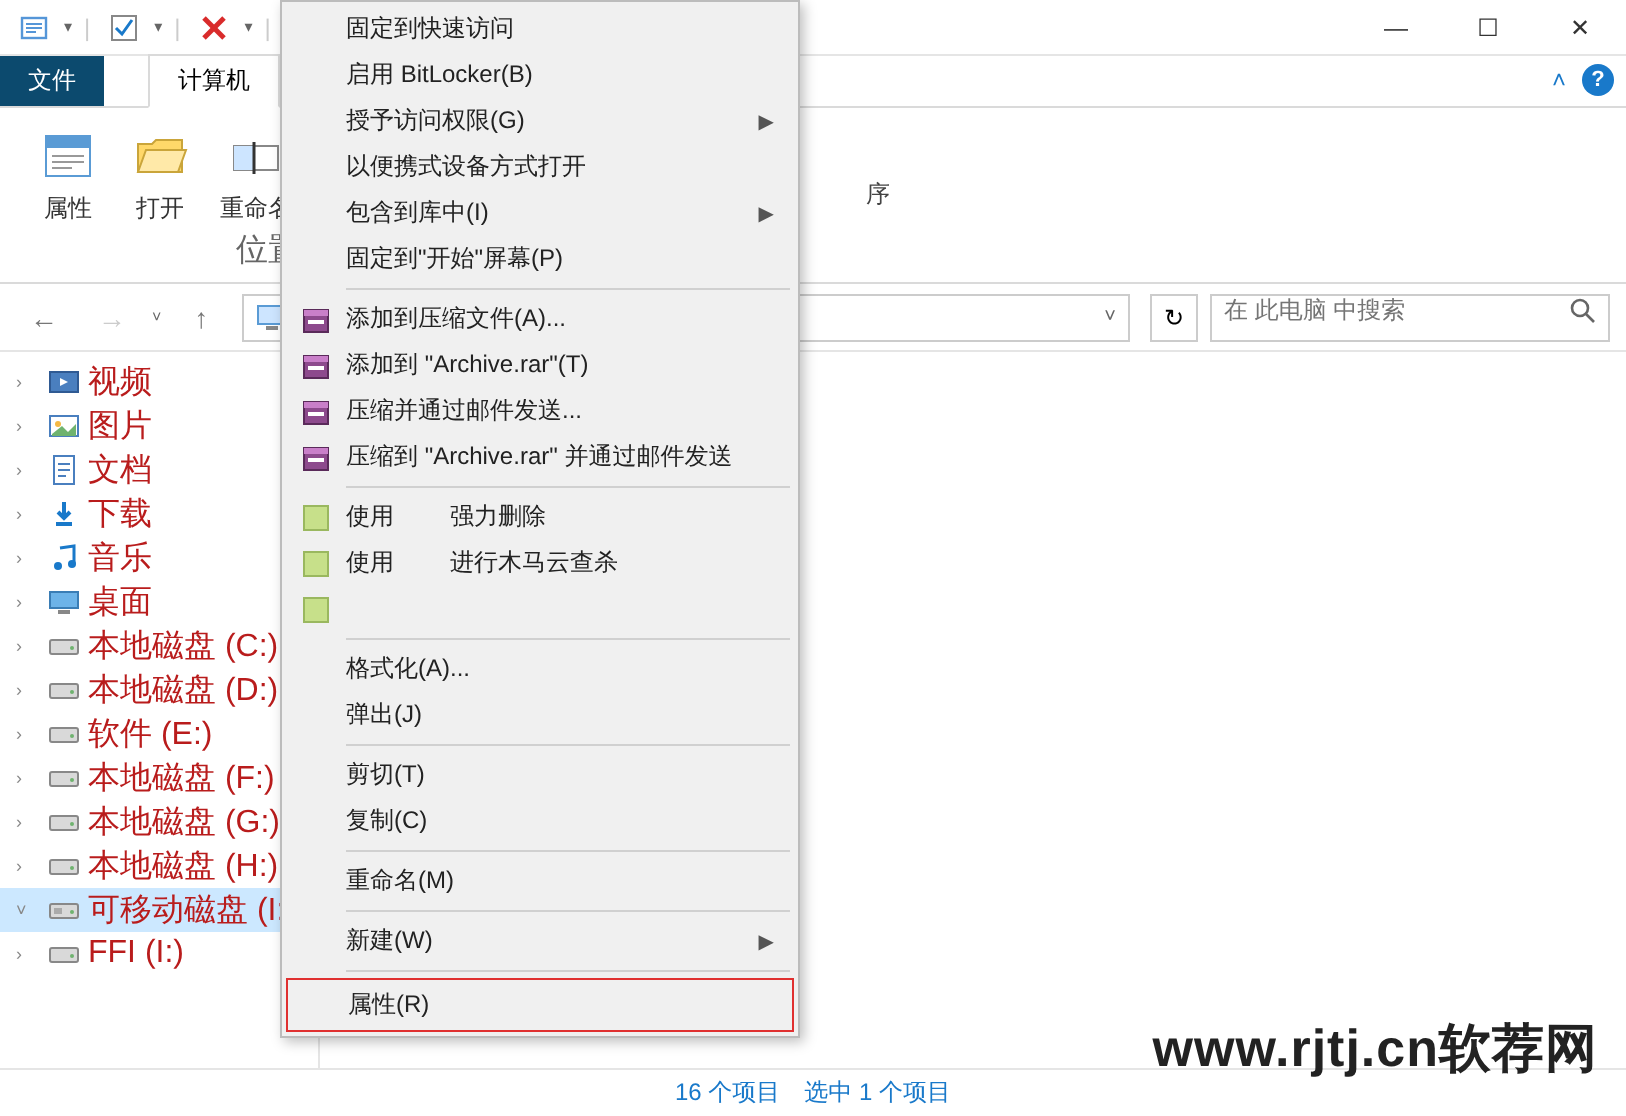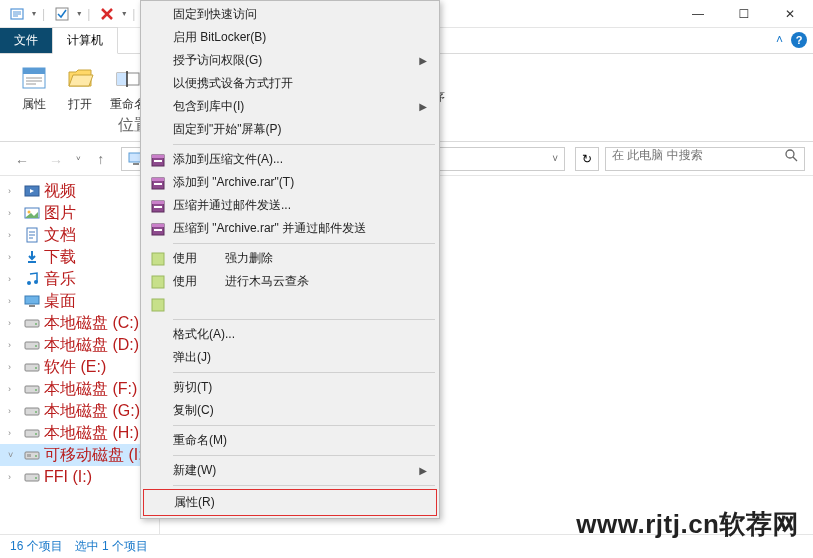--- a/index.html
+++ b/index.html
@@ -11,21 +11,21 @@
 .qat-item { width: 22px; height: 22px; display: flex; align-items: center; justify-content: center; }
 .qat-sep { color: #ccc; margin: 0 2px; }
 .window-controls { margin-left: auto; display: flex; }
 .win-btn { width: 46px; height: 28px; display: flex; align-items: center; justify-content: center; color: #333; }
 .dropdown-caret { font-size: 8px; color: #666; }
 
 
 .ribbon-tabs { height: 26px; display: flex; align-items: flex-end; border-bottom: 1px solid #dadada; position: relative; }
 .tab { padding: 4px 14px; font-size: 12px; cursor: pointer; }
 .tab.file { background: #0c4a6e; color: #fff; }
-.tab.active { background: #fff; border: 1px solid #dadada; border-bottom: 1px solid #fff; margin-bottom: -1px; }
+.tab.active { background: #fff; border: 1px solid #dadada; border-bottom: 1px solid #fff; margin-bottom: -1px; margin-left: 22px; }
 .ribbon-right { position: absolute; right: 6px; top: 4px; display: flex; align-items: center; gap: 8px; }
 .help-icon { width: 16px; height: 16px; border-radius: 50%; background: #1979ca; color: #fff; display: flex; align-items: center; justify-content: center; font-size: 11px; font-weight: bold; }
 
 
 .ribbon-body { height: 88px; border-bottom: 1px solid #dadada; display: flex; padding: 4px 8px; }
 .ribbon-group { display: flex; flex-direction: column; align-items: flex-end; justify-content: space-between; padding: 2px 6px; }
 .ribbon-btn { display: flex; flex-direction: column; align-items: center; gap: 2px; font-size: 12px; color: #333; padding: 2px 4px; }
 .ribbon-icon { width: 32px; height: 32px; display: flex; align-items: center; justify-content: center; }
 .group-label { font-size: 16px; color: #666; }
 
@@ -44,24 +44,24 @@
 .main { display: flex; height: calc(100% - 28px - 26px - 88px - 34px - 24px); }
 .tree { width: 160px; border-right: 1px solid #e5e5e5; overflow-y: auto; padding: 4px 0; }
 .tree-item { display: flex; align-items: center; height: 22px; padding-left: 8px; gap: 4px; cursor: pointer; white-space: nowrap; }
 .tree-item.selected { background: #cce8ff; }
 .tree-chev { width: 12px; color: #888; font-size: 9px; }
 .tree-icon-slot { width: 16px; height: 16px; display: flex; align-items: center; justify-content: center; }
 .tree-label { font-size: 16px; color: #b91c1c; }
 .content { flex: 1; background: #fff; }
 
 
-.statusbar { height: 24px; border-top: 1px solid #e5e5e5; display: flex; align-items: center; padding: 0 10px; gap: 12px; font-size: 12px; color: #1979ca; }
-
-
-.context-menu { position: absolute; left: 140px; top: 0; width: 300px; background: #f0f0f0; border: 1px solid #bcbcbc; box-shadow: 2px 2px 6px rgba(0,0,0,0.25); padding: 2px; z-index: 100; }
+.statusbar { height: 24px; border-top: 1px solid #e5e5e5; display: flex; align-items: center; padding: 0 10px; gap: 12px; font-size: 12px; color: #1979ca; justify-content: center; }
+
+
+.context-menu { position: absolute; left: 140px; top: 0; width: 260px; background: #f0f0f0; border: 1px solid #bcbcbc; box-shadow: 2px 2px 6px rgba(0,0,0,0.25); padding: 2px; z-index: 100; }
 .menu-item { height: 23px; display: flex; align-items: center; padding-left: 30px; padding-right: 20px; position: relative; font-size: 12px; color: #222; cursor: pointer; }
 .menu-item.highlight { border: 1px solid #e03030; height: 27px; }
 .menu-sep { height: 1px; background: #d0d0d0; margin: 3px 2px 3px 30px; }
 .menu-arrow { position: absolute; right: 10px; font-size: 10px; color: #555; }
 .menu-icon-slot { position: absolute; left: 6px; width: 18px; height: 18px; display: flex; align-items: center; justify-content: center; }
 .menu-space { display: inline-block; width: 28px; }
 
 
 .watermark { position: absolute; right: 14px; bottom: 16px; font-size: 26px; font-weight: bold; color: #222; letter-spacing: 0.5px; z-index: 50; }
 

